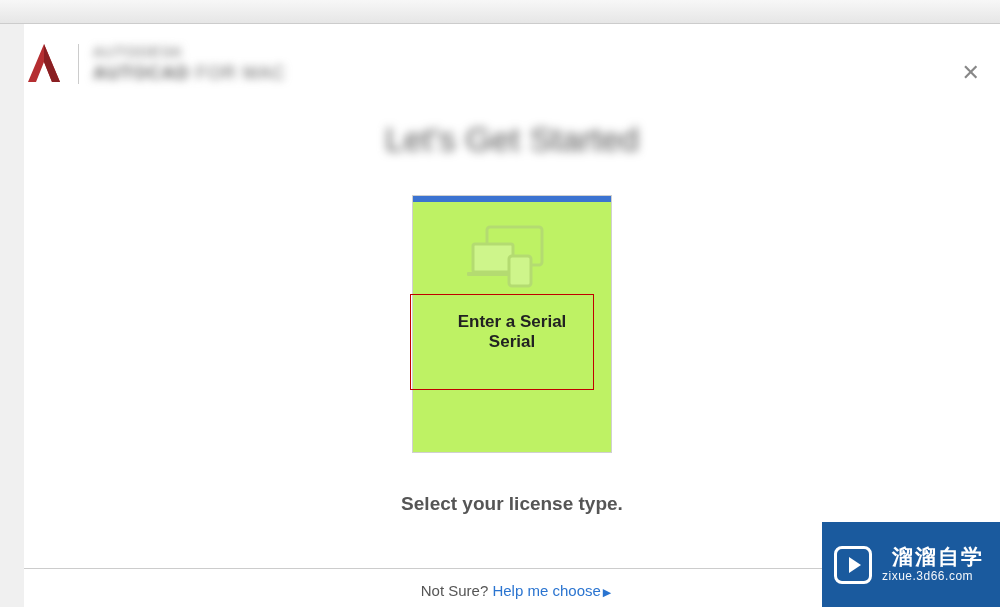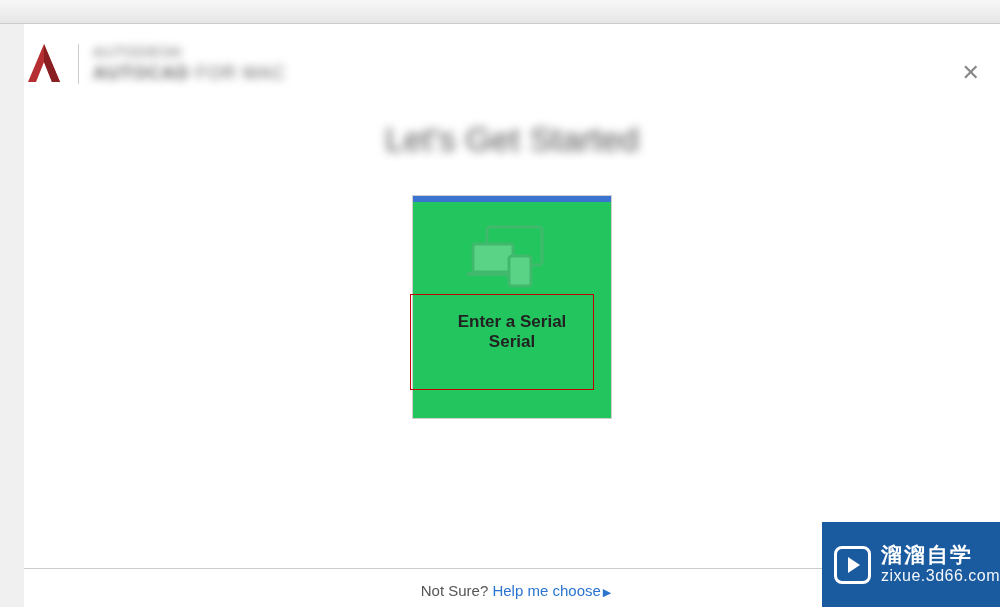--- a/index.html
+++ b/index.html
@@ -70,25 +70,25 @@
       filter: blur(5px);
     }
     .cards {
       display: flex;
       justify-content: center;
       gap: 26px;
       margin-top: 36px;
     }
     .card {
       width: 200px;
-      height: 224px;
+      height: 258px;
       border: 1px solid #d0d0d0;
       position: relative;
       cursor: pointer;
-      background: #22c55e;
+      background: #bef264;
     }
     .card .topbar {
       height: 6px;
       background: #3b73d1;
       width: 100%;
     }
     .card .icon-zone {
       height: 110px;
       display: flex;
       align-items: center;
@@ -167,22 +167,22 @@
     .watermark .play::before {
       content: "";
       display: block;
       width: 0;
       height: 0;
       border-left: 12px solid #fff;
       border-top: 8px solid transparent;
       border-bottom: 8px solid transparent;
       margin-left: 3px;
     }
-    .watermark .txt .cn { font-size: 21px; font-weight: 600; letter-spacing: 2px; line-height: 1.05; }
-    .watermark .txt .url { font-size: 16px; letter-spacing: 0.5px; opacity: 0.95; }
+    .watermark .txt .cn { font-size: 21px; font-weight: 600; letter-spacing: 2px; line-height: 1.05; margin-left: 10px; }
+    .watermark .txt .url { font-size: 12px; letter-spacing: 0.5px; opacity: 0.95; }
   </style>
 </head>
 <body>
 
 <div class="titlebar"></div>
 
 <div class="panel">
   <div class="header">
     <div class="logo">
       <svg viewBox="0 0 40 44">
@@ -214,20 +214,21 @@
         </svg>
       </div>
       <div class="label">
         <span>Enter a Serial</span><br><span>Serial</span>
       </div>
       <div class="highlight-box" style="left:-3px; top:98px; width:184px; height:96px;"></div>
     </div>
 
   </div>
 
+  <div class="subtext">Select your license type.</div>
 
   <div class="divider"></div>
 
   <div class="footer">
     <span>Not Sure? </span><span class="link">Help me choose</span><span class="chev">▶</span>
   </div>
 </div>
 
 <div class="watermark">
   <div class="play"></div>

